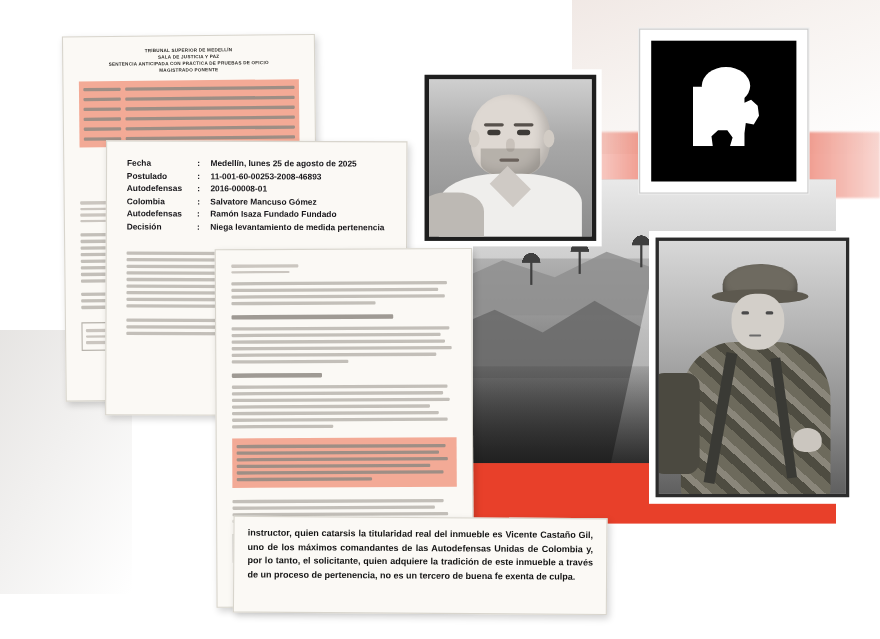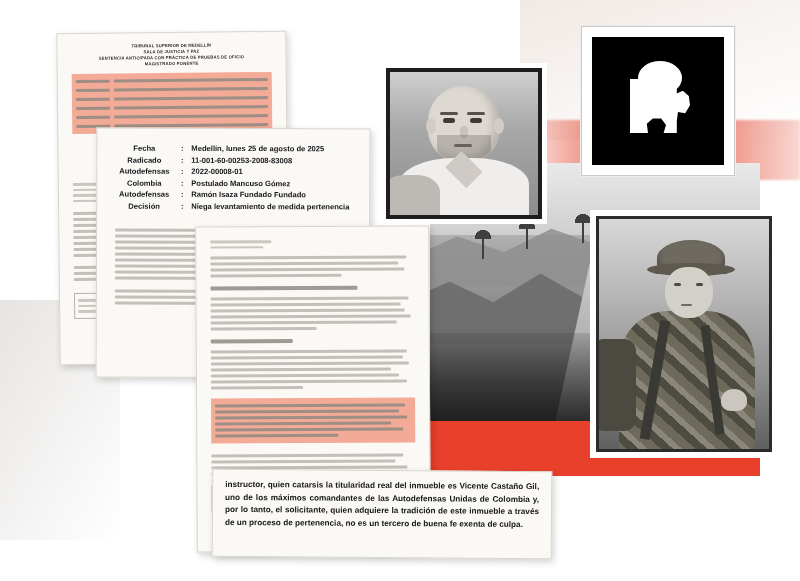--- a/index.html
+++ b/index.html
@@ -353,47 +353,47 @@
 
       <div class="stamp-box" style="width:64px">
         <div class="line s" style="width:100%"></div>
         <div class="line s" style="width:74%"></div>
         <div class="line s" style="width:86%"></div>
       </div>
     </div>
   </div>
 
   <div class="doc" id="doc2">
-    <div class="pad" style="padding-top:14px;padding-left:18px;text-align:center;">
+    <div class="pad" style="padding-top:14px;padding-left:18px;">
       <div class="readable">
         <div class="readable-row">
           <span class="k">Fecha</span>
           <span class="sep">:</span>
           <span>Medellín, lunes 25 de agosto de 2025</span>
         </div>
       </div>
       <div class="readable">
         <div class="readable-row">
-          <span class="k">Radicado</span>
-          <span class="sep">:</span>
-          <span>11-001-60-00253-2008-83008</span>
+          <span class="k">Postulado</span>
+          <span class="sep">:</span>
+          <span>11-001-60-00253-2008-46893</span>
         </div>
       </div>
       <div class="readable">
         <div class="readable-row">
           <span class="k">Autodefensas</span>
           <span class="sep">:</span>
-          <span>2022-00008-01</span>
+          <span>2016-00008-01</span>
         </div>
       </div>
       <div class="readable">
         <div class="readable-row">
           <span class="k">Colombia</span>
           <span class="sep">:</span>
-          <span>Postulado Mancuso Gómez</span>
+          <span>Salvatore Mancuso Gómez</span>
         </div>
       </div>
       <div class="readable">
         <div class="readable-row">
           <span class="k">Autodefensas</span>
           <span class="sep">:</span>
           <span>Ramón Isaza Fundado Fundado</span>
         </div>
       </div>
       <div class="readable">

